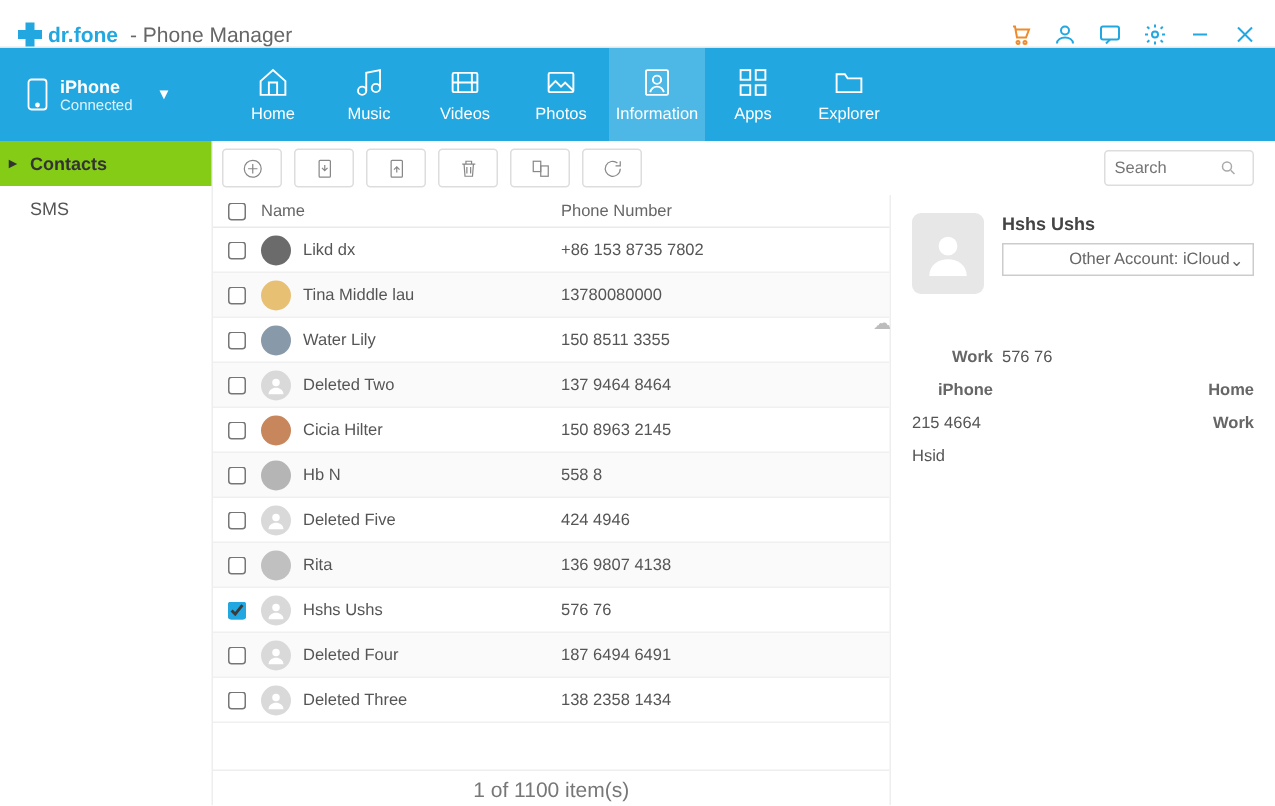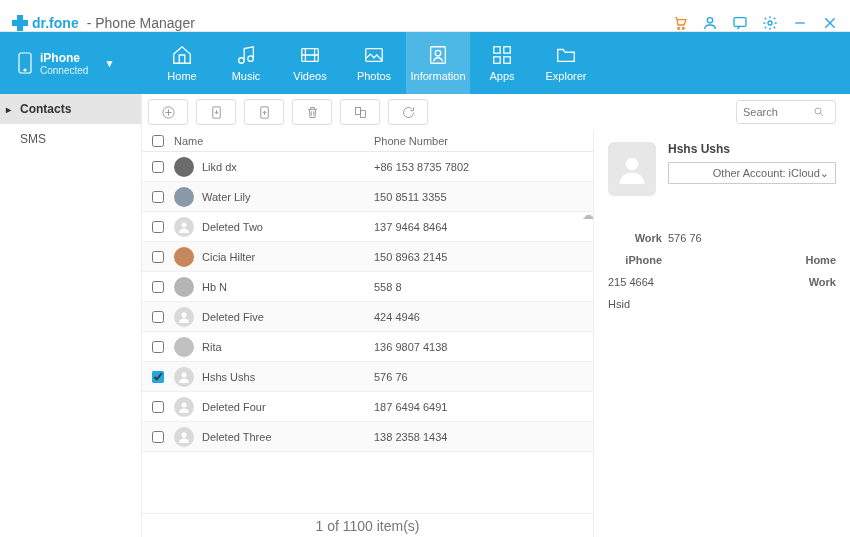--- a/index.html
+++ b/index.html
@@ -27,21 +27,21 @@
 .chev { margin-left: 8px; font-size: 10px; }
 .tabs { display: flex; }
 .tab { width: 64px; display: flex; flex-direction: column; align-items: center; justify-content: center; gap: 4px; font-size: 11px; cursor: pointer; }
 .tab svg { width: 22px; height: 22px; }
 .tab.active { background: #4db7e6; }
 
 
 .body { display: flex; height: calc(537px - 32px - 62px); }
 .sidebar { width: 142px; border-right: 1px solid #eee; }
 .side-item { height: 30px; display: flex; align-items: center; padding-left: 20px; font-size: 12px; color: #555; cursor: pointer; position: relative; }
-.side-item.active { background: #e5e5e5; color: #333; font-weight: 600; }
+.side-item.active { background: #84cc16; color: #333; font-weight: 600; }
 .side-item.active::before { content: "▸"; position: absolute; left: 6px; font-size: 10px; color: #333; }
 
 .content { flex: 1; display: flex; flex-direction: column; }
 
 
 .actions { height: 36px; display: flex; align-items: center; padding: 4px 6px; gap: 8px; }
 .ab { width: 40px; height: 26px; border: 1px solid #ddd; border-radius: 3px; display: flex; align-items: center; justify-content: center; cursor: pointer; background: #fff; }
 .ab svg { width: 15px; height: 15px; stroke: #888; fill: none; stroke-width: 1.3; }
 .search { margin-left: auto; width: 100px; height: 24px; border: 1px solid #ddd; border-radius: 3px; display: flex; align-items: center; padding: 0 6px; margin-right: 8px; }
 .search input { border: none; outline: none; width: 70px; font-size: 11px; color: #888; }
@@ -275,20 +275,30 @@
                 <div class="avatar p1"></div>
                 <span>Likd  dx</span>
               </div>
               <div class="col-phone">+86 153 8735 7802</div>
             </div>
             <div class="row">
               <div class="chk">
                 <input type="checkbox" style="">
               </div>
               <div class="namecell">
+                <div class="avatar p2"></div>
+                <span>Tina Middle lau</span>
+              </div>
+              <div class="col-phone">13780080000</div>
+            </div>
+            <div class="row">
+              <div class="chk">
+                <input type="checkbox" style="">
+              </div>
+              <div class="namecell">
                 <div class="avatar p3"></div>
                 <span>Water  Lily</span>
               </div>
               <div class="col-phone">150 8511 3355</div>
             </div>
             <div class="row">
               <div class="chk">
                 <input type="checkbox" style="">
               </div>
               <div class="namecell">

